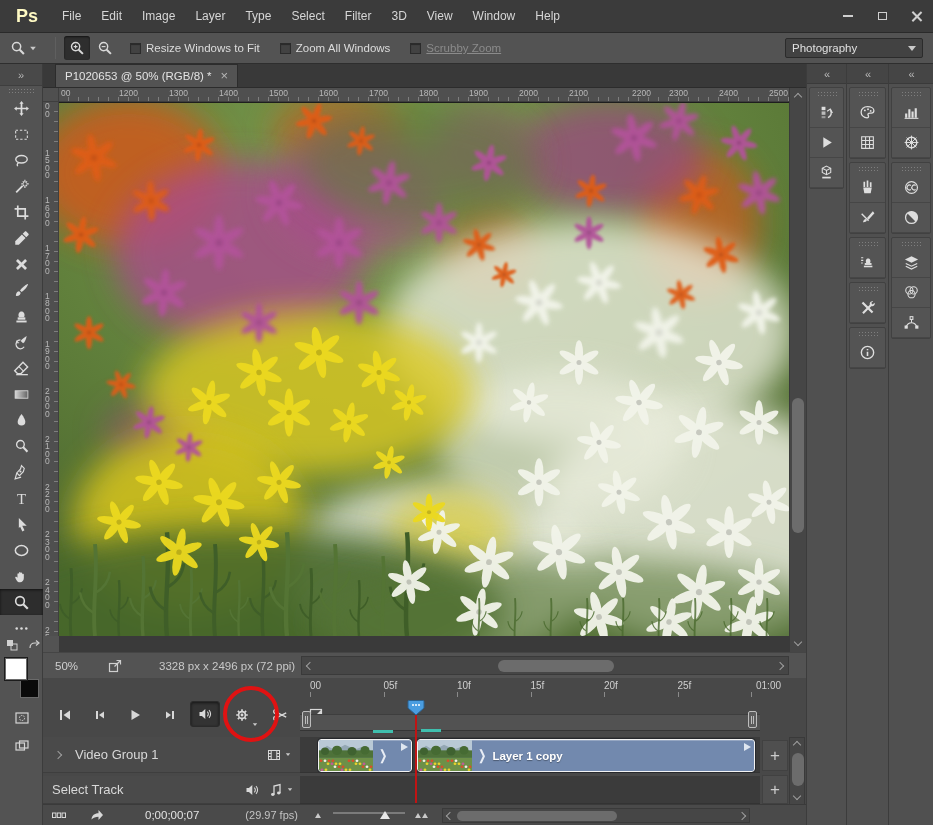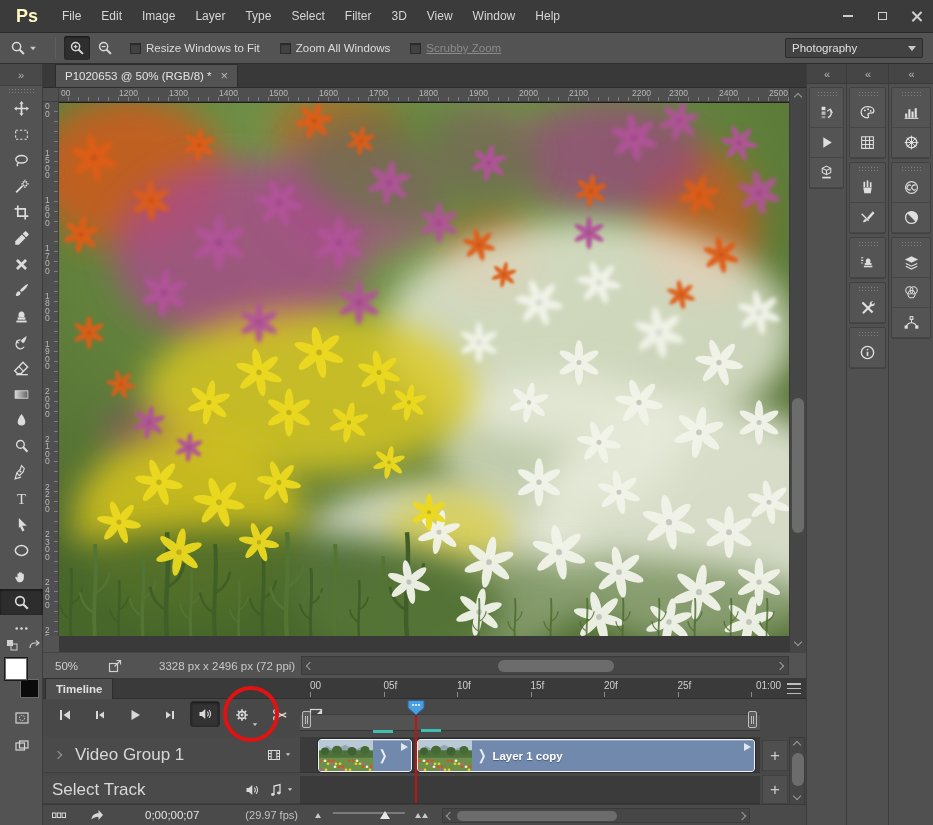--- a/index.html
+++ b/index.html
@@ -120,21 +120,21 @@
   .t-tile.pressed{background:#333;box-shadow:inset 0 1px 3px rgba(0,0,0,.6);border:1px solid #2a2a2a;}
   .tl-ruler-label{position:absolute;top:2px;font-size:10px;color:#cfcfcf;}
   .tl-tick{position:absolute;top:14px;width:1px;height:5px;background:#8a8a8a;}
   .workbar{position:absolute;left:257px;top:36px;width:460px;height:17px;background:#525252;
       border-top:1px solid #3e3e3e;border-bottom:1px solid #353535;}
   .wa-handle{position:absolute;top:-4px;width:9px;height:17px;background:#5c5c5c;
       border:1px solid #bdbdbd;border-radius:2px;display:flex;align-items:center;justify-content:center;gap:1px;}
   .wa-handle i{width:1px;height:8px;background:#bdbdbd;}
   .track-row{position:absolute;left:257px;width:460px;background:#3b3b3b;border-bottom:1px solid #333;}
   .lbl-row{position:absolute;left:0;width:257px;border-bottom:1px solid #3e3e3e;display:flex;
-      align-items:center;color:#d8d8d8;font-size:17px;background:#4a4a4a;}
+      align-items:center;color:#d8d8d8;font-size:13px;background:#4a4a4a;}
   .clip{position:absolute;top:2px;height:33px;background:#7289ae;border:1px solid #f2f2f2;
       outline:1px solid #26282c;border-radius:3px;display:flex;align-items:center;overflow:hidden;
       box-shadow:inset 0 1px 0 rgba(255,255,255,.25);}
   .clip-chev{color:#e8edf5;font-size:10px;margin:0 6px;transform:scaleY(1.4);}
   .clip-label{color:#fff;font-weight:bold;font-size:11.5px;text-shadow:0 1px 1px rgba(0,0,0,.35);}
   .clip-playbtn{position:absolute;right:3px;top:3px;width:0;height:0;
       border-left:7px solid #dfe6f0;border-top:4.5px solid transparent;border-bottom:4.5px solid transparent;}
   .playhead{position:absolute;z-index:5;}
   .ph-line{position:absolute;width:2px;background:#c01414;z-index:4;}
   .teal-dash{position:absolute;height:3px;background:#3fbfae;z-index:4;}
@@ -799,30 +799,20 @@
               <rect x="11.5" y="10.8" width="3" height="3" fill="currentColor"></rect>
               <rect x="6.7" y="2.5" width="2.6" height="2.6" fill="none" stroke="currentColor"></rect>
               <path d="M8 5.2v3" stroke="currentColor"></path>
             </svg>
           </div>
         </div>
       </div>
     </div>
 
   <div class="timeline">
-    <div class="tl-tabstrip">
-      <div class="tl-tab">
-          <span>Timeline</span>
-        </div>
-      <div class="tl-menu">
-          <i></i>
-          <i></i>
-          <i></i>
-        </div>
-    </div>
 
     <div class="t-tile" style="left:7px;top:24px;">
         <span>
           <svg class="icon-svg" width="16" height="16" viewBox="0 0 16 16">
             <path d="M4 3v10" stroke="currentColor" stroke-width="2"></path>
             <path d="M13 3.5L6.5 8l6.5 4.5z" fill="currentColor"></path>
           </svg>
         </span>
       </div>
     <div class="t-tile" style="left:42px;top:24px;">

